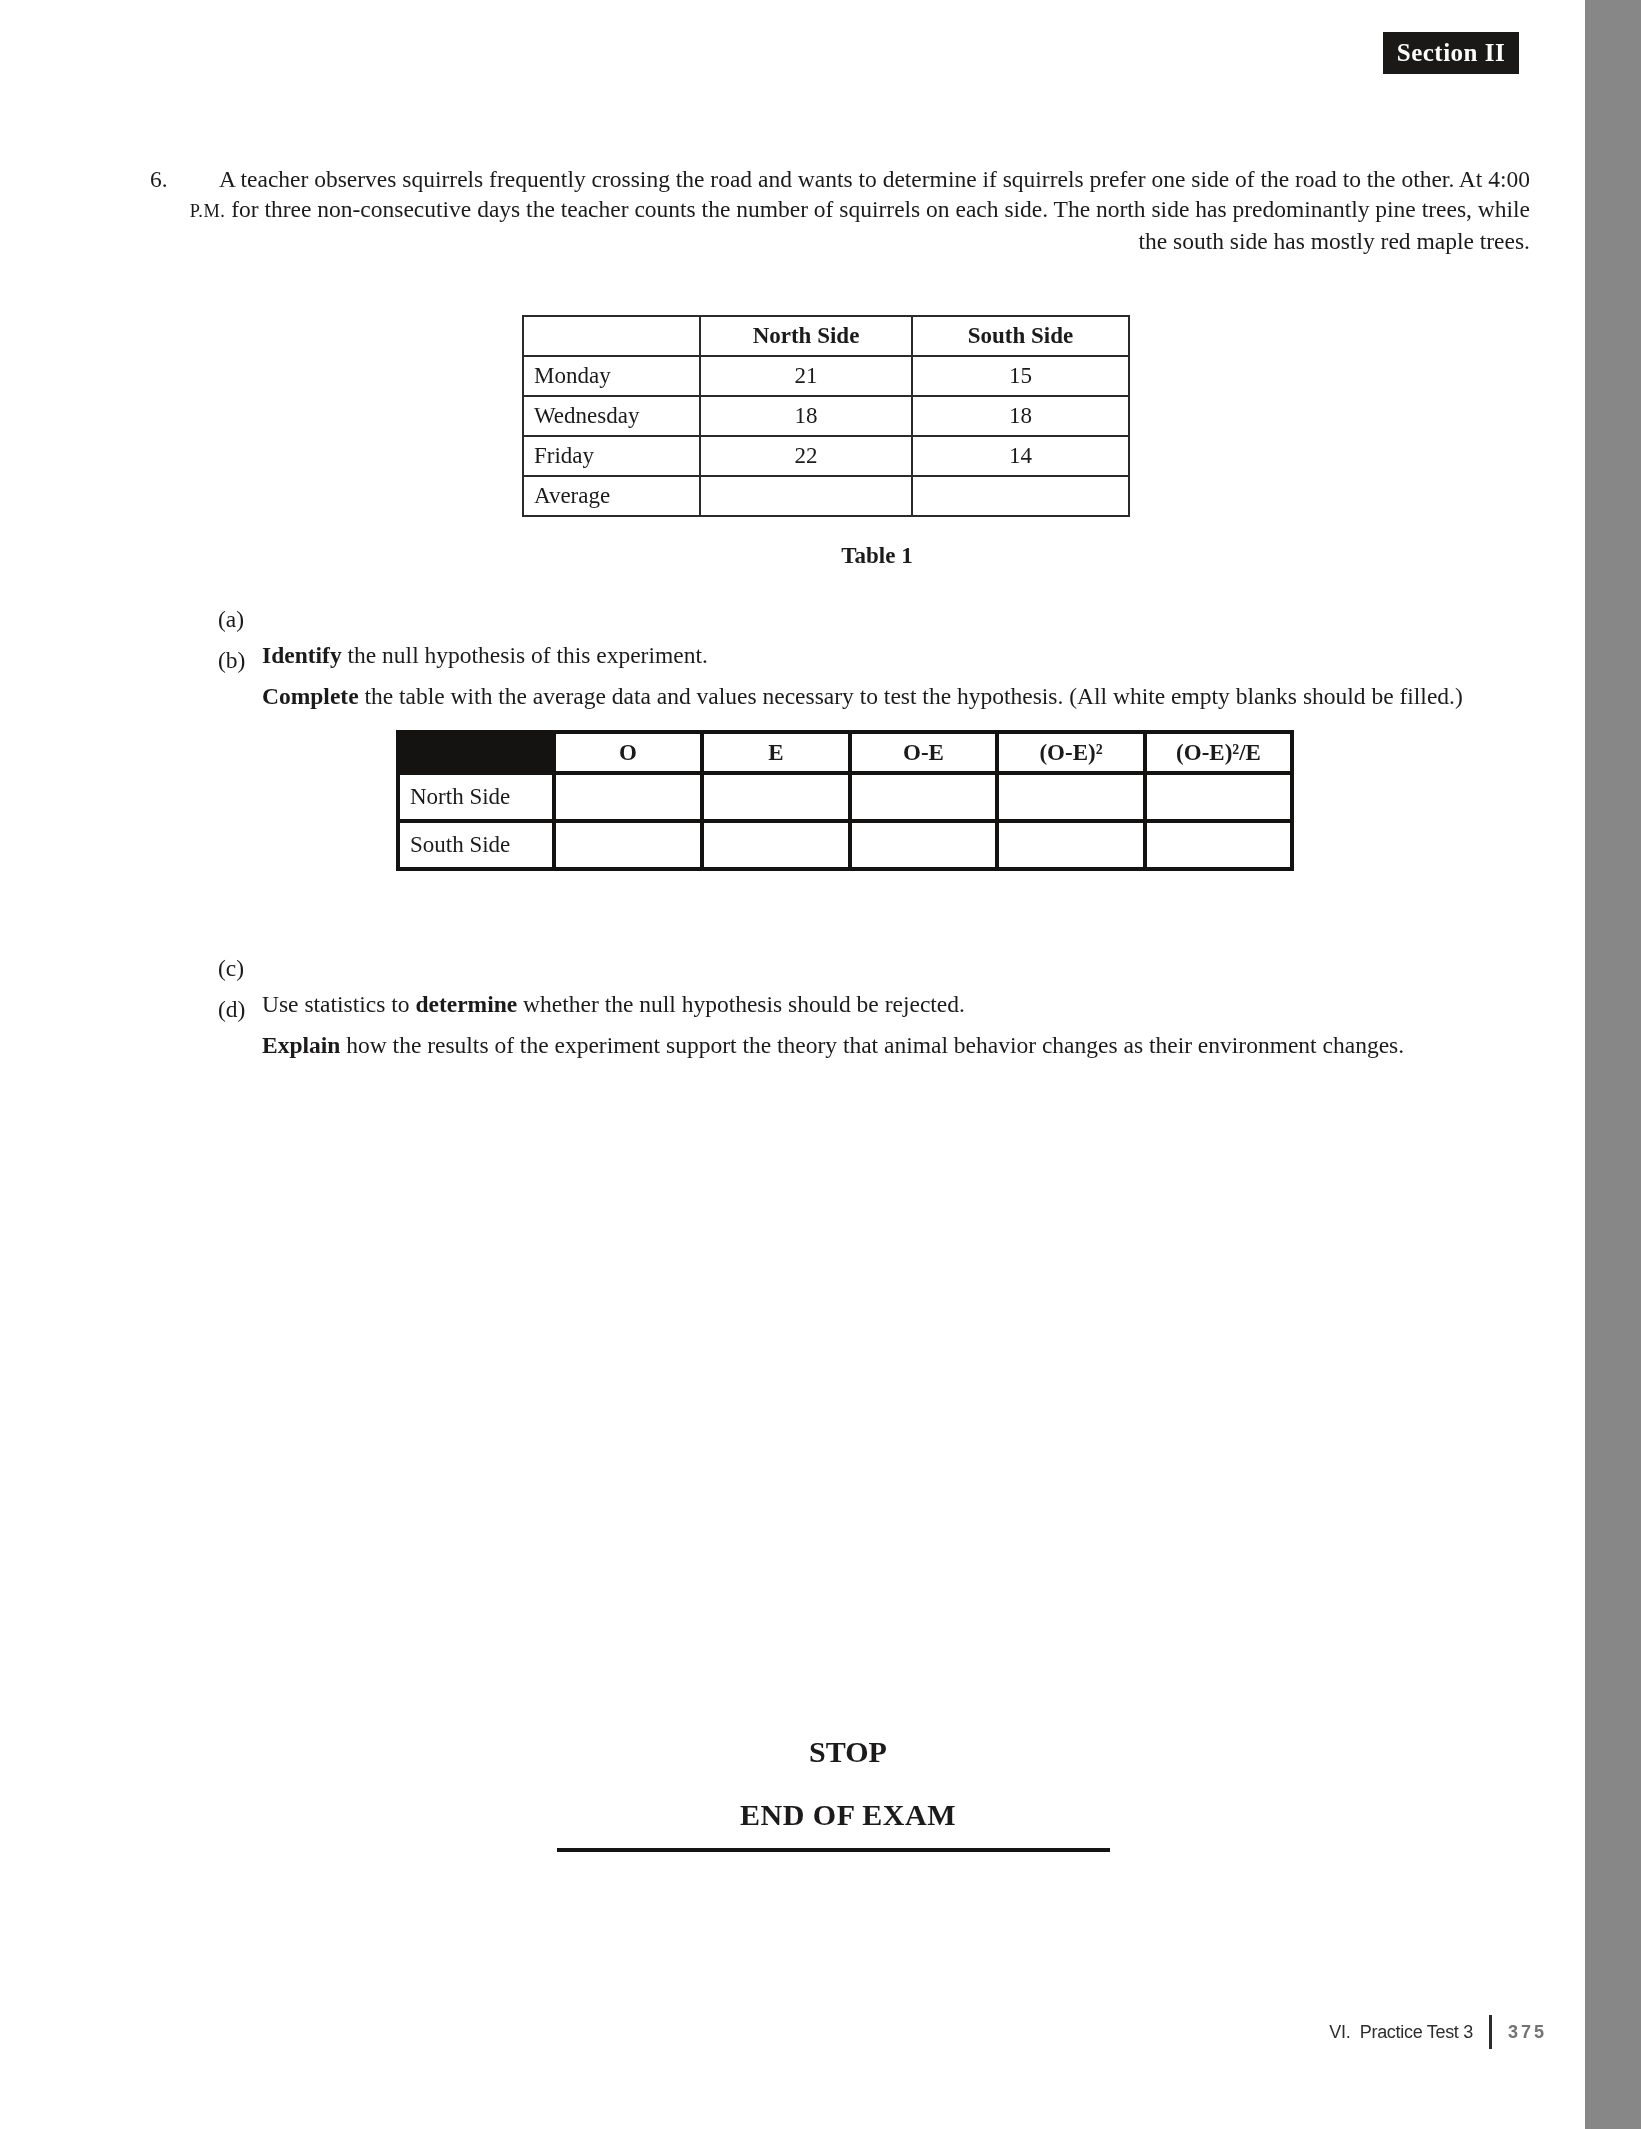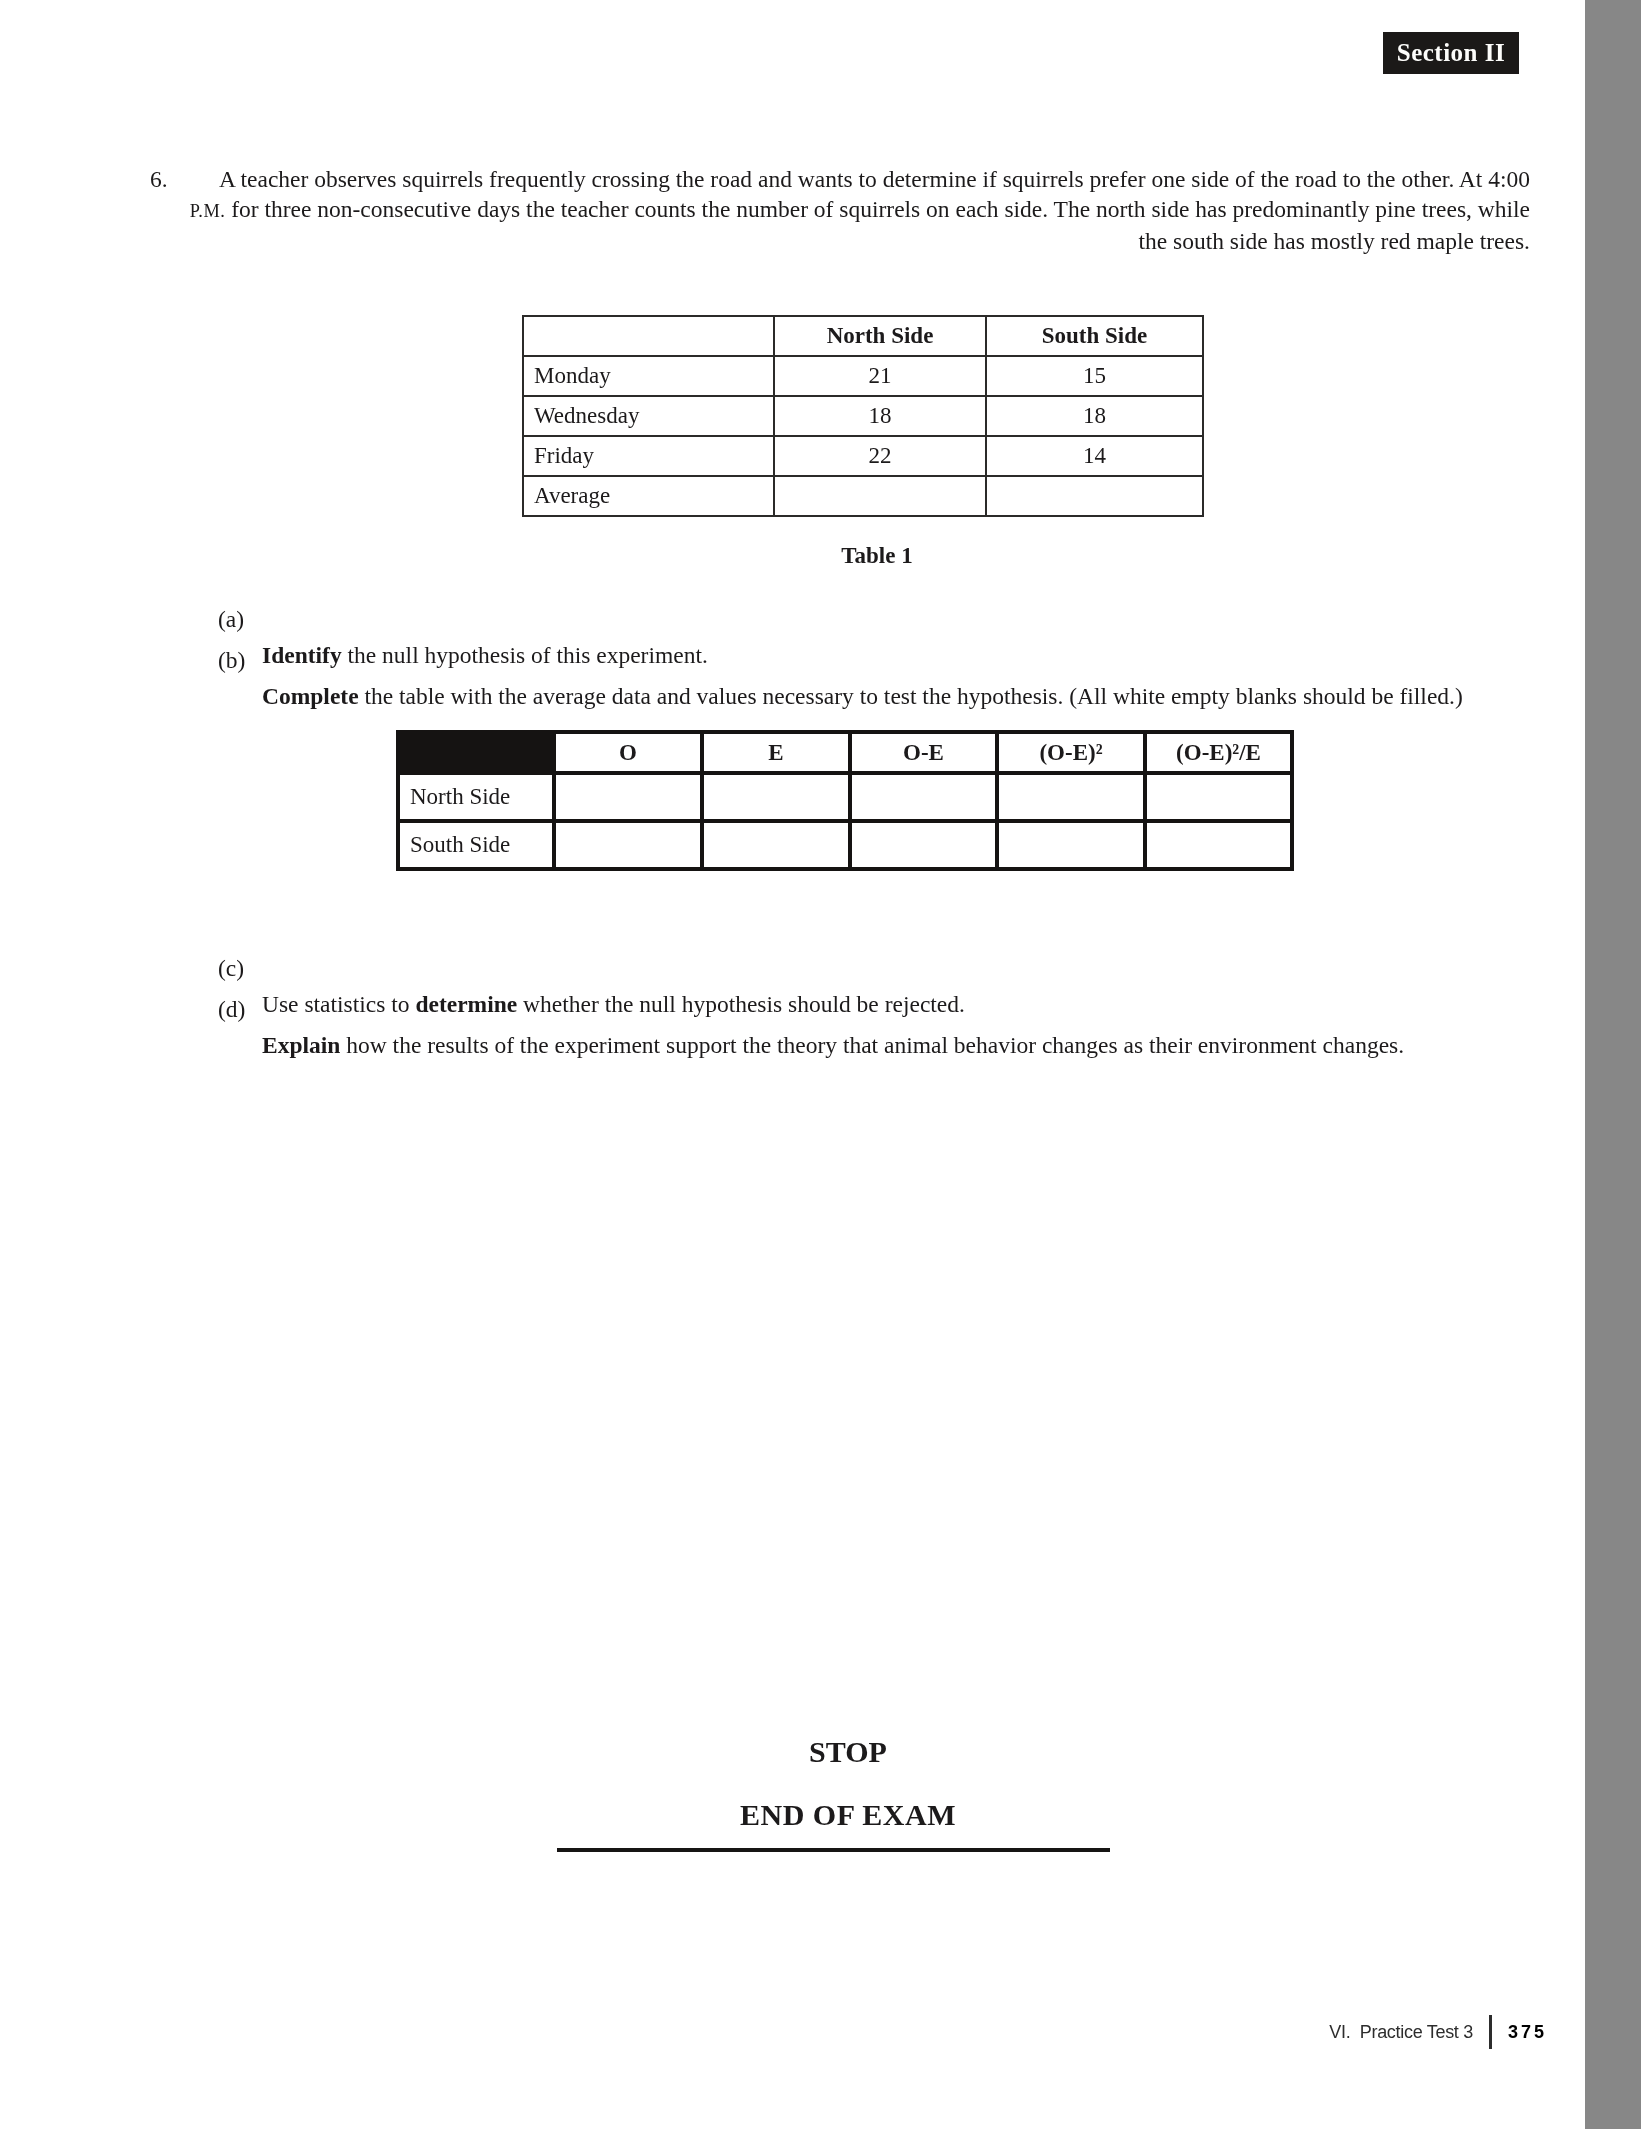--- a/index.html
+++ b/index.html
@@ -62,21 +62,21 @@
     top: 315px;
     border-collapse: collapse;
     font-size: 23px;
   }
   .table1 td, .table1 th {
     border: 2px solid #2b2a29;
     height: 40px;
     background: #ffffff;
   }
   .table1 th { font-weight: bold; text-align: center; }
-  .table1 .col-label { width: 251px; text-align: left; padding-left: 10px; font-weight: normal; }
+  .table1 .col-label { width: 177px; text-align: left; padding-left: 10px; font-weight: normal; }
   .table1 .col-north { width: 212px; text-align: center; }
   .table1 .col-south { width: 217px; text-align: center; }
 
   .table1-caption {
     position: absolute;
     left: 552px;
     top: 543px;
     width: 650px;
     text-align: center;
     font-weight: bold;
@@ -163,21 +163,21 @@
   .footer-breadcrumb { white-space: pre; }
   .footer-sep {
     width: 3px;
     height: 34px;
     background: #2d2d2d;
     margin: 0 16px;
   }
   .footer-page {
     font-weight: bold;
     letter-spacing: 3px;
-    color: #000000;
+    color: #737373;
   }
 </style>
 </head>
 <body>
 
 <div class="page">
 
   <div class="gutter-bar"></div>
 
   <div class="section-badge">

